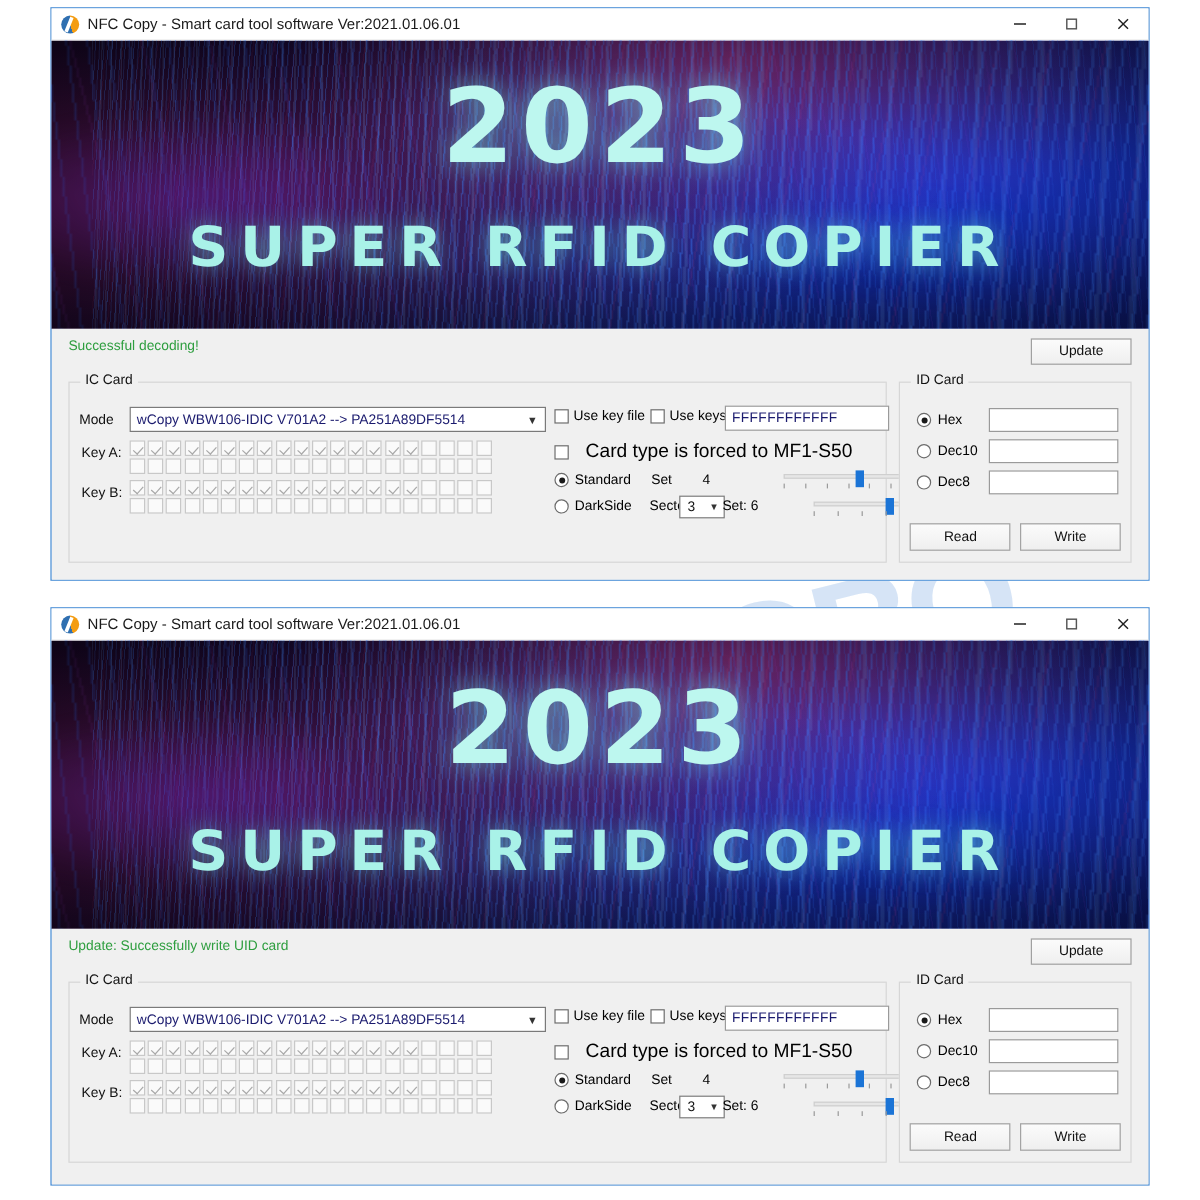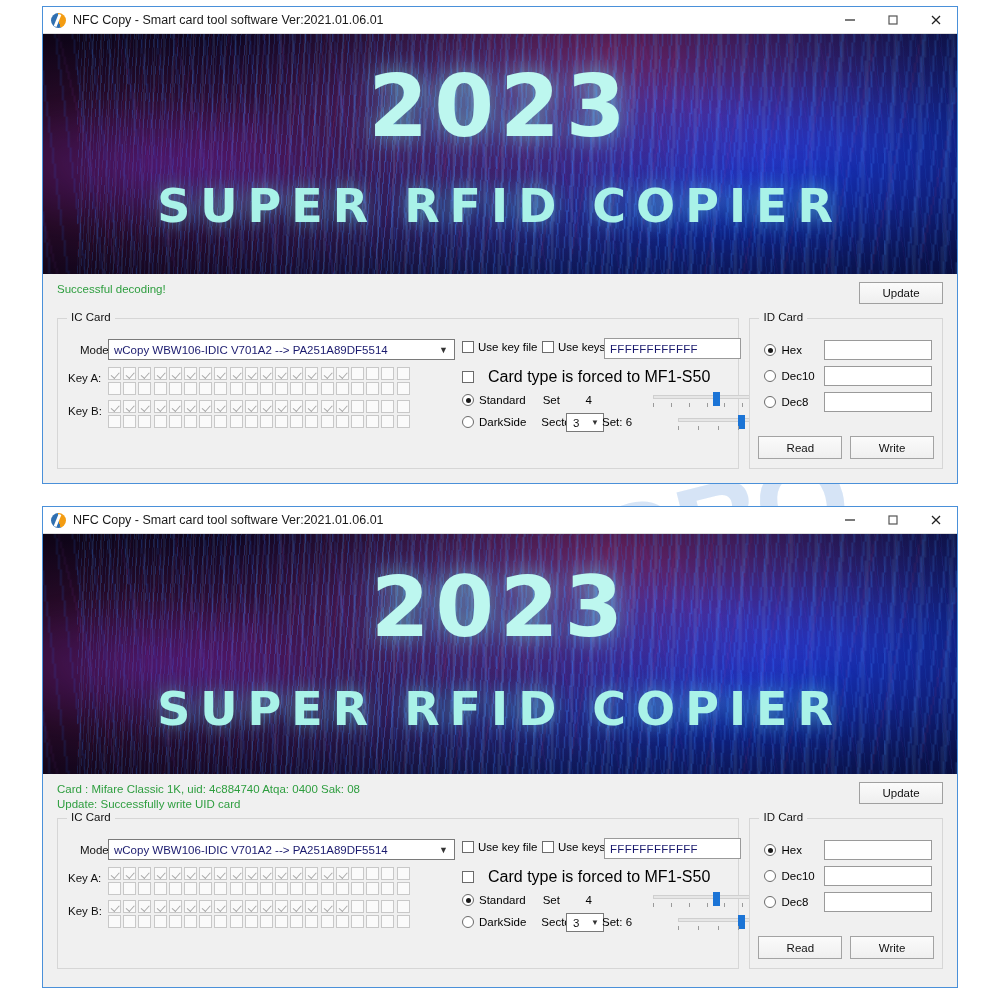--- a/index.html
+++ b/index.html
@@ -194,21 +194,21 @@
   }
   .group-ic { width: 684px; height: 151px; }
   .group-id { width: 194px; height: 151px; }
 
   
   .ic-inner { position: relative; height: 100%; }
   .row-label {
     position: absolute;
     font-size: 11.5px; color: #111;
   }
-  .lbl-mode { left: 22px; top: 16px; }
+  .lbl-mode { left: 8px; top: 16px; }
   .lbl-keya { left: 10px; top: 44px; }
   .lbl-keyb { left: 10px; top: 77px; }
 
   .mode-select {
     position: absolute;
     left: 50px; top: 11px;
     width: 347px; height: 21px;
     background: #fff;
     border: 1px solid #7a7a7a;
     display:flex; align-items:center;
@@ -651,21 +651,20 @@
       <div class="streaks2"></div>
       <div class="glowL"></div>
       <div class="glowR"></div>
       <div class="vign"></div>
       <div class="banner-year">2023</div>
       <div class="banner-tag">SUPER RFID COPIER</div>
     </div>
 
     <div class="winbody">
       <div class="statusrow">
-        <div class="status-line">Card : Mifare Classic 1K, uid: 4c884740    Atqa: 0400    Sak: 08</div>
         <div class="status-line">Update: Successfully write UID card</div>
         <div class="update-btn">Update</div>
       </div>
 
       <div class="groups">
 
         <div class="group group-ic">
           <span class="legend">IC Card</span>
           <div class="ic-inner">
             <span class="row-label lbl-mode">Mode</span>

